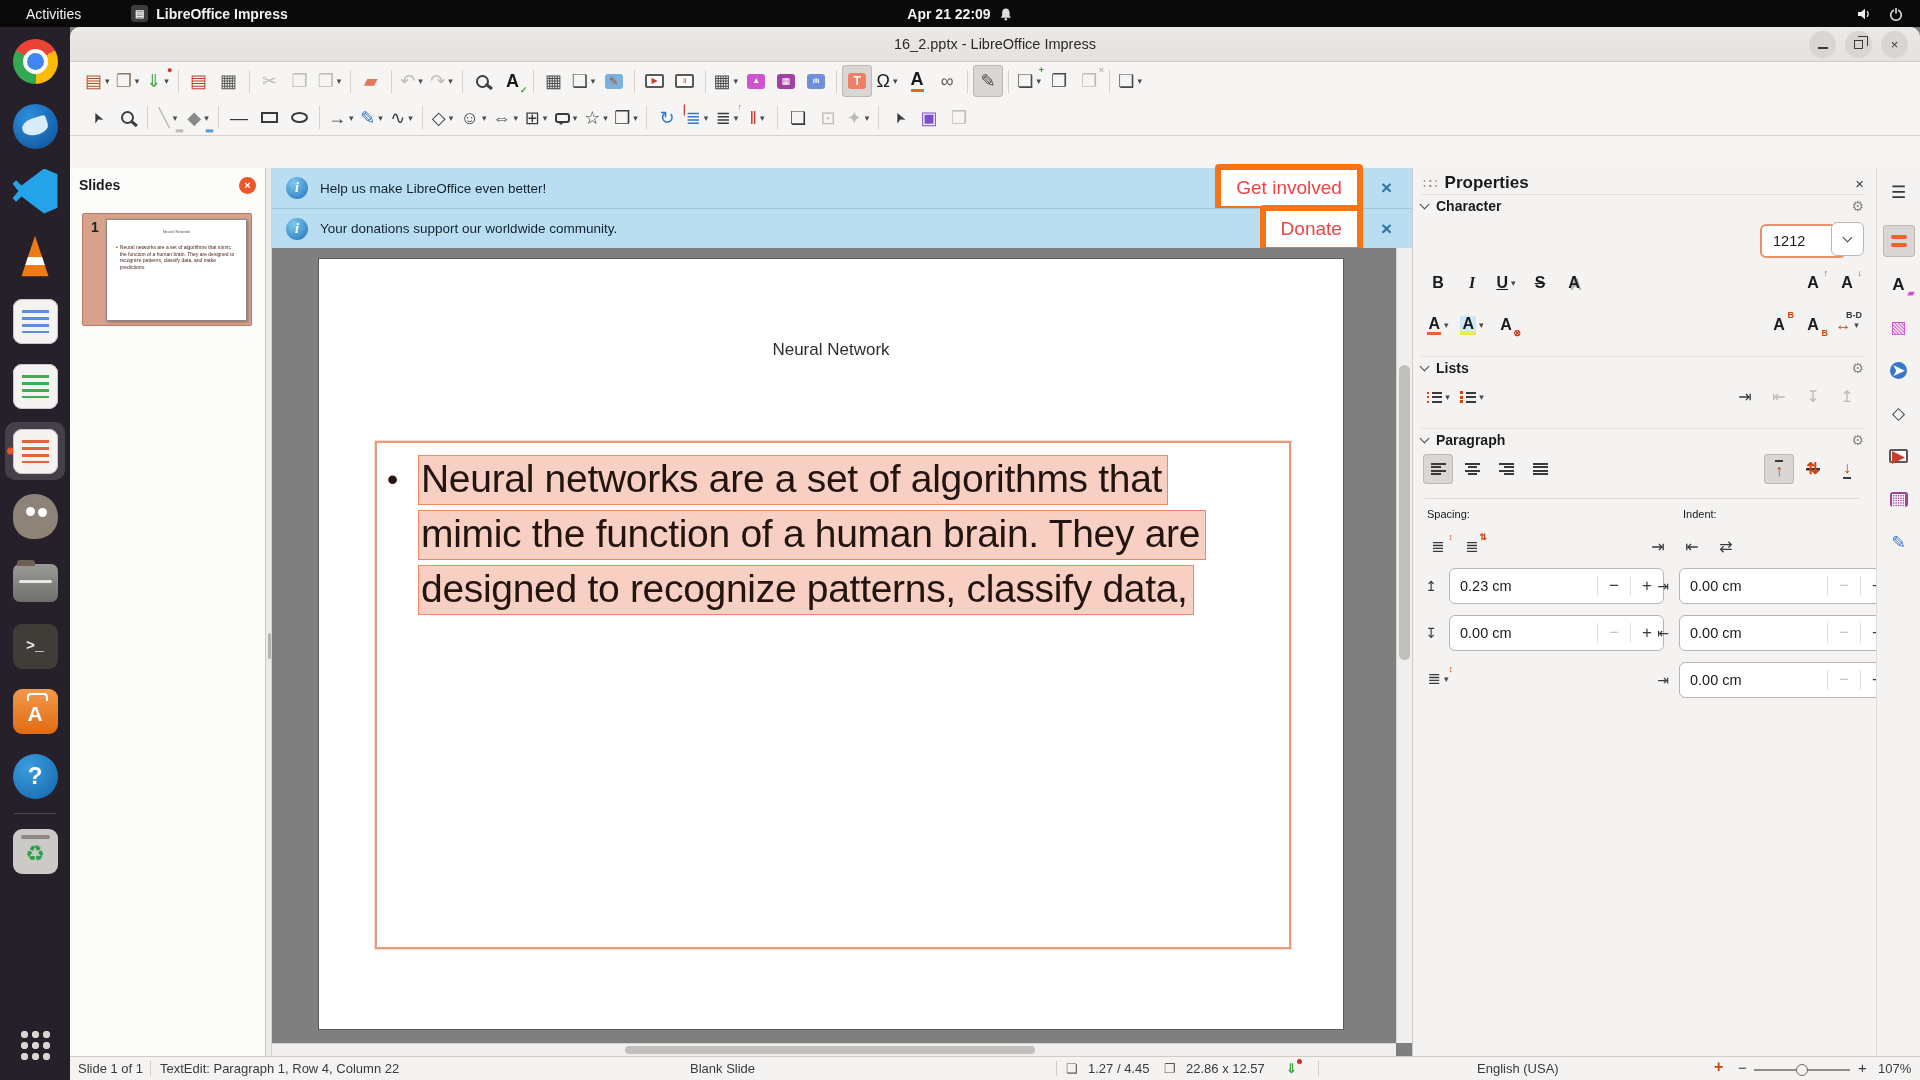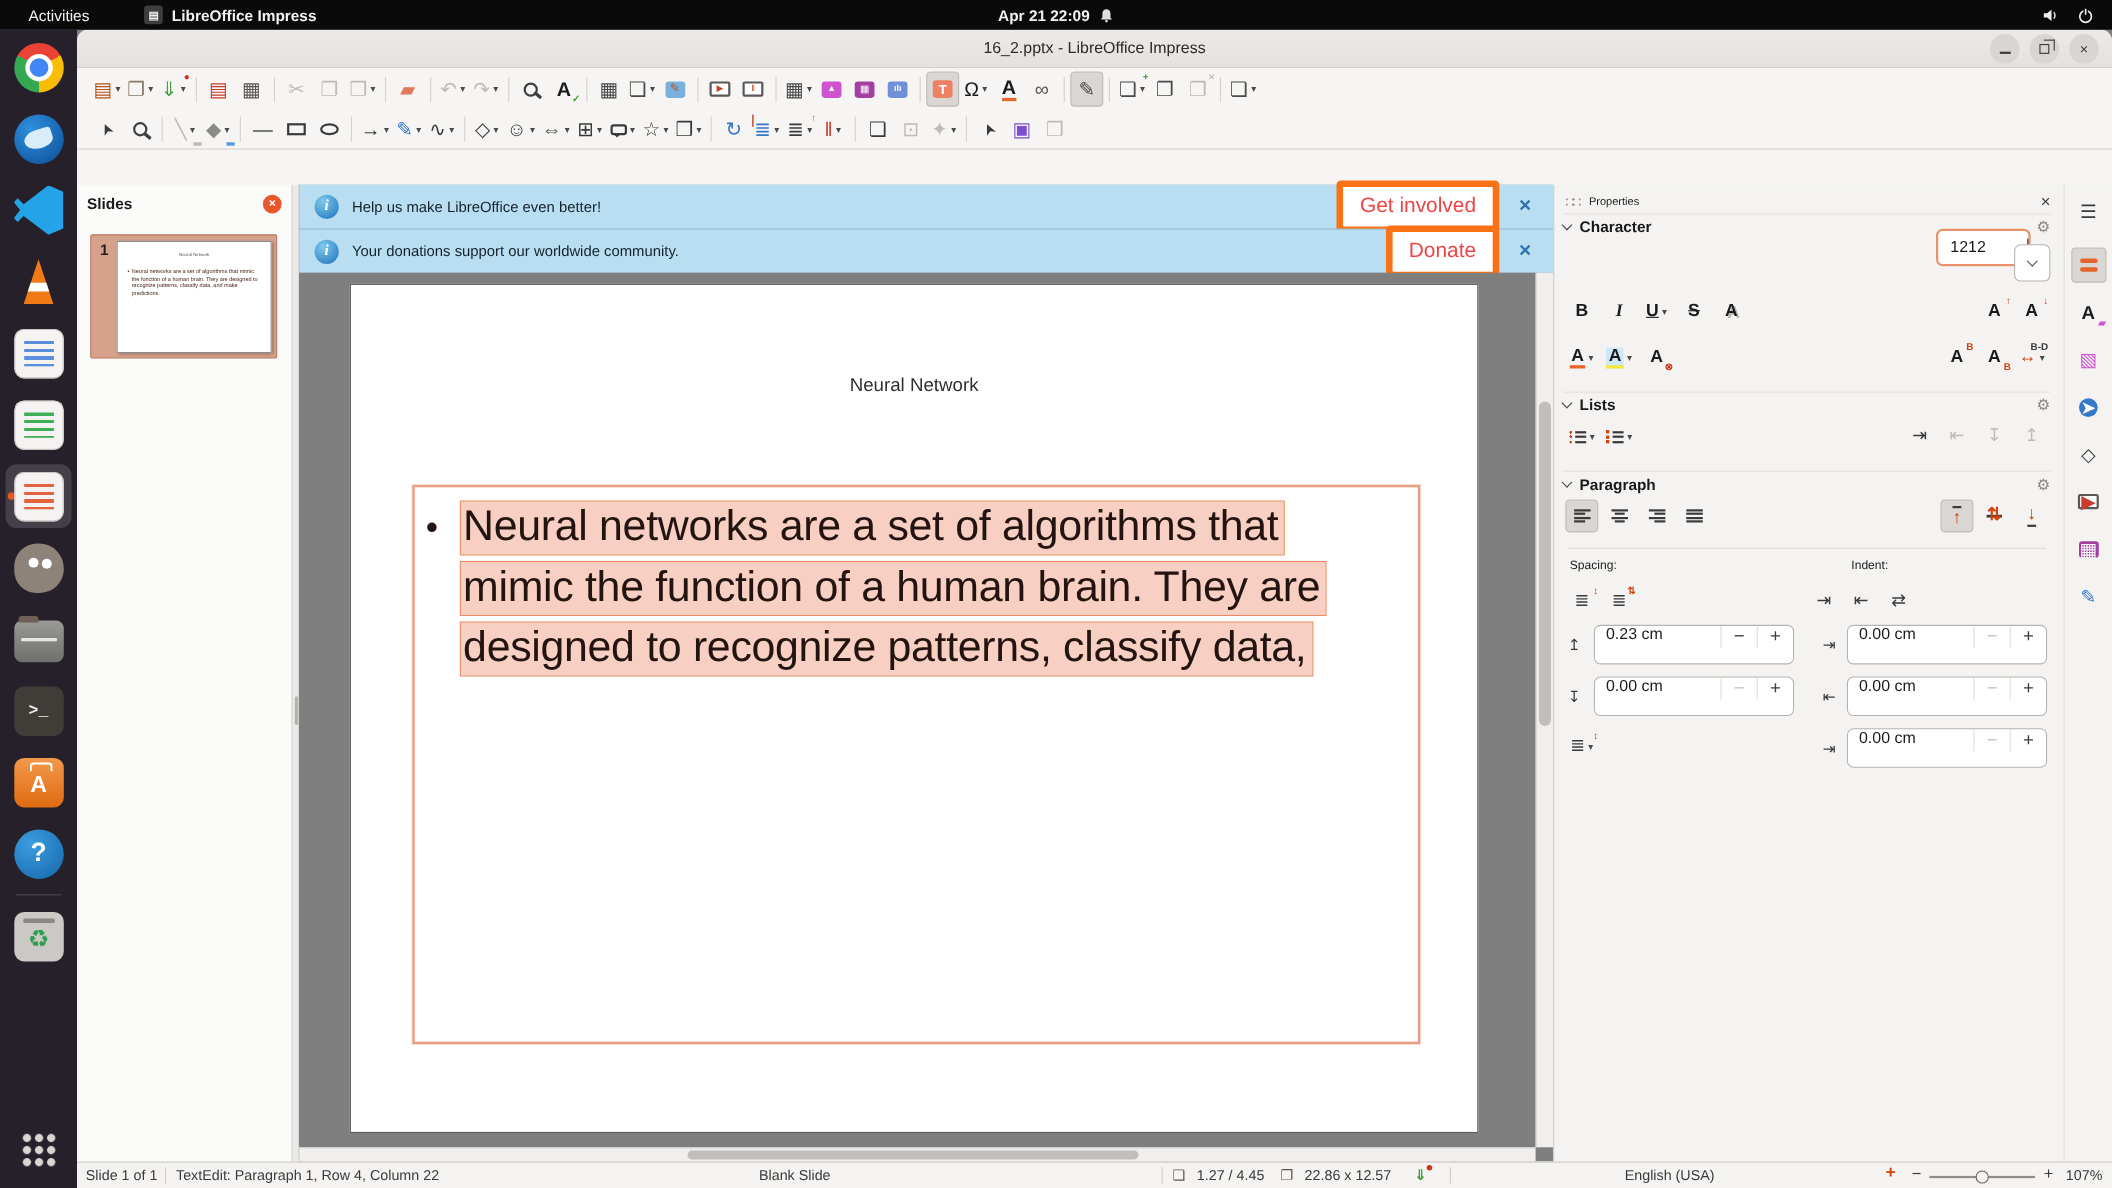--- a/index.html
+++ b/index.html
@@ -144,39 +144,39 @@
   .hline .hl{white-space:nowrap;background:#f7d0c3;outline:1px solid #ea8a62;padding:1px 5px 3px 2px;font-size:39px;color:#241410;letter-spacing:-.3px}
   .vscroll{position:absolute;right:0;top:80px;width:16px;bottom:13px;background:#f0efed;border-left:1px solid #d5d2cf}
   .vthumb{position:absolute;left:2px;right:2px;top:117px;height:295px;background:#c1bfbc;border-radius:7px}
   .hscroll{position:absolute;left:0;right:16px;bottom:0;height:13px;background:#f0efed;border-top:1px solid #d5d2cf}
   .hthumb{position:absolute;left:353px;width:410px;top:2px;bottom:2px;background:#c1bfbc;border-radius:6px}
 
   
   .sidebar{position:absolute;right:44px;width:464px;top:0;bottom:0;background:#f4f3f1;border-left:1px solid #cfccc9;font-size:14px;color:#1a1a1a}
   .sb-header{position:absolute;top:4px;left:10px;right:12px;height:22px;display:flex;align-items:center;gap:9px}
   .sb-grip{color:#8a8884;font-size:13px;letter-spacing:-2px}
-  .sb-title{font-weight:normal;font-size:10px}
+  .sb-title{font-weight:bold;font-size:17px}
   .sb-close{margin-left:auto;background:none;border:none;font-size:15px;color:#3a3a3a}
   .sec-h{position:absolute;left:8px;right:12px;height:20px;display:flex;align-items:center;gap:8px;font-weight:bold;border-top:1px solid #e3e1de;padding-top:3px}
   .sec-h .gear{margin-left:auto;color:#8a8884;font-size:14px;font-weight:normal}
   .chev{display:inline-block;width:7px;height:7px;border-left:1.7px solid #4a4a4a;border-bottom:1.7px solid #4a4a4a;transform:rotate(-45deg);margin-top:-3px}
   .combo{position:absolute;height:34px;background:#fff;border:1px solid #b7b4b1;border-radius:6px;display:flex;align-items:center}
   .combo .cval{flex:1;padding:0 11px;font-size:14.5px}
   .combo .cdd{width:33px;height:100%;border-left:1px solid #e0deda;display:flex;align-items:center;justify-content:center}
   .combo.focused{border:2px solid #e8916b}
   .caret{width:1.5px;height:17px;background:#1a1a1a;display:inline-block}
   .ddbox{position:absolute;width:33px;height:34px;background:#fff;border:1px solid #b7b4b1;border-radius:6px;display:flex;align-items:center;justify-content:center}
   .srow{position:absolute;left:10px;right:14px;display:flex;justify-content:space-between;align-items:center}
   .srow .grp{display:flex;align-items:center;gap:4px}
   .srow .tbtn{height:30px}
   .srow .g{font-size:16px}
   .sdivider{position:absolute;left:12px;right:16px;height:1px;background:#dddbd8}
   .slabel{position:absolute;font-size:11px;color:#1a1a1a}
   .frow-ico{position:absolute;font-size:14px;color:#3a3a3a;width:24px;text-align:center}
-  .spin{position:absolute;height:36px;background:#fff;border:1px solid #b7b4b1;border-radius:6px;display:flex;align-items:flex-start;width:182px}
+  .spin{position:absolute;height:36px;background:#fff;border:1px solid #b7b4b1;border-radius:6px;display:flex;align-items:center;width:215px}
   .spin .val{flex:1;display:flex;align-items:center;padding:0 10px;font-size:14.5px}
   .spin .sminus,.spin .splus{width:33px;display:flex;align-items:center;justify-content:center;font-size:17px;color:#3a3a3a;border-left:1px solid #e0deda}
   .spin .sminus.dis{color:#c6c4c1}
 
   .tabstrip{position:absolute;right:0;width:44px;top:0;bottom:0;background:#f4f3f1;border-left:1px solid #dedcd9;display:flex;flex-direction:column;align-items:center;padding-top:8px;gap:11px}
   .tabstrip .tbtn{min-width:32px;height:32px}
   .tabstrip .tbtn:first-child{margin-bottom:6px}
   .tabstrip .g{font-size:17px}
 
   
@@ -585,21 +585,21 @@
           <span class="sb-grip">∷∷</span>
           <span class="sb-title">Properties</span>
           <button class="sb-close">×</button>
         </div>
 
         <div class="sec-h" style="top:26px">
           <span class="chev"></span>
           <span>Character</span>
           <span class="gear">⚙</span>
         </div>
-        <div class="combo focused" style="left:347px;top:40px;width:86px">
+        <div class="combo focused" style="left:347px;top:56px;width:86px">
           <span class="cval" style="padding-right:2px">1212</span>
           <span class="caret"></span>
         </div>
         <div class="ddbox" style="left:418px;top:54px">
             <span class="chev"></span>
           </div>
 
         <div class="srow" style="top:100px">
           <span class="grp">
               <button class="tbtn fbold">

